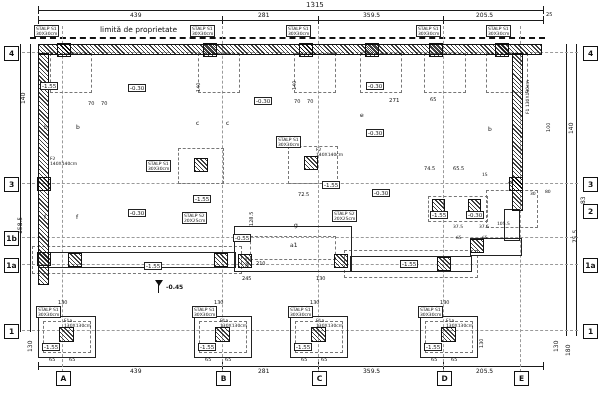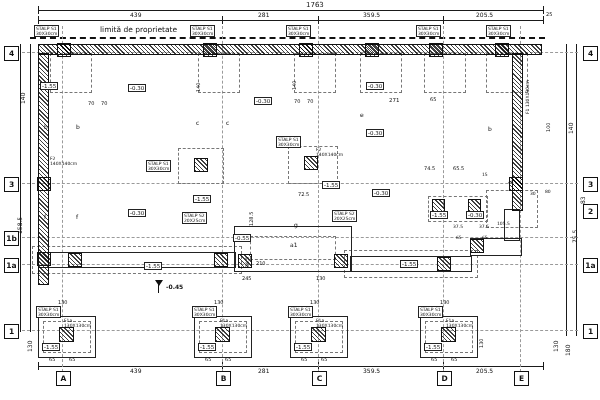--- a/index.html
+++ b/index.html
@@ -107,21 +107,21 @@
     <div class="hatch" style="left: 238px; top: 254px; width: 12px; height: 12px;"></div>
     <div class="hatch" style="left: 334px; top: 254px; width: 12px; height: 12px;"></div>
     <div class="hatch" style="left: 437px; top: 257px; width: 12px; height: 12px;"></div>
     <div class="hatch" style="left: 470px; top: 239px; width: 12px; height: 12px;"></div>
     <div class="hatch" style="left: 432px; top: 199px; width: 11px; height: 11px;"></div>
     <div class="hatch" style="left: 468px; top: 199px; width: 11px; height: 11px;"></div>
     <div class="hatch" style="left: 59px; top: 327px; width: 13px; height: 13px;"></div>
     <div class="hatch" style="left: 215px; top: 327px; width: 13px; height: 13px;"></div>
     <div class="hatch" style="left: 311px; top: 327px; width: 13px; height: 13px;"></div>
     <div class="hatch" style="left: 441px; top: 327px; width: 13px; height: 13px;"></div>
-    <div class="lbl" style="left: 306px; top: 1px; font-size: 7px;">1763</div>
+    <div class="lbl" style="left: 306px; top: 1px; font-size: 7px;">1315</div>
     <div class="lbl" style="left: 130px; top: 12px; font-size: 6px;">439</div>
     <div class="lbl" style="left: 258px; top: 12px; font-size: 6px;">281</div>
     <div class="lbl" style="left: 363px; top: 12px; font-size: 6px;">359.5</div>
     <div class="lbl" style="left: 476px; top: 12px; font-size: 6px;">205.5</div>
     <div class="lbl" style="left: 546px; top: 12px; font-size: 5px;">25</div>
     <div class="lbl box" style="left: 34px; top: 25px; font-size: 4.5px;">STALP S1
 30X30cm</div>
     <div class="lbl box" style="left: 190px; top: 25px; font-size: 4.5px;">STALP S1
 30X30cm</div>
     <div class="lbl box" style="left: 286px; top: 25px; font-size: 4.5px;">STALP S1

